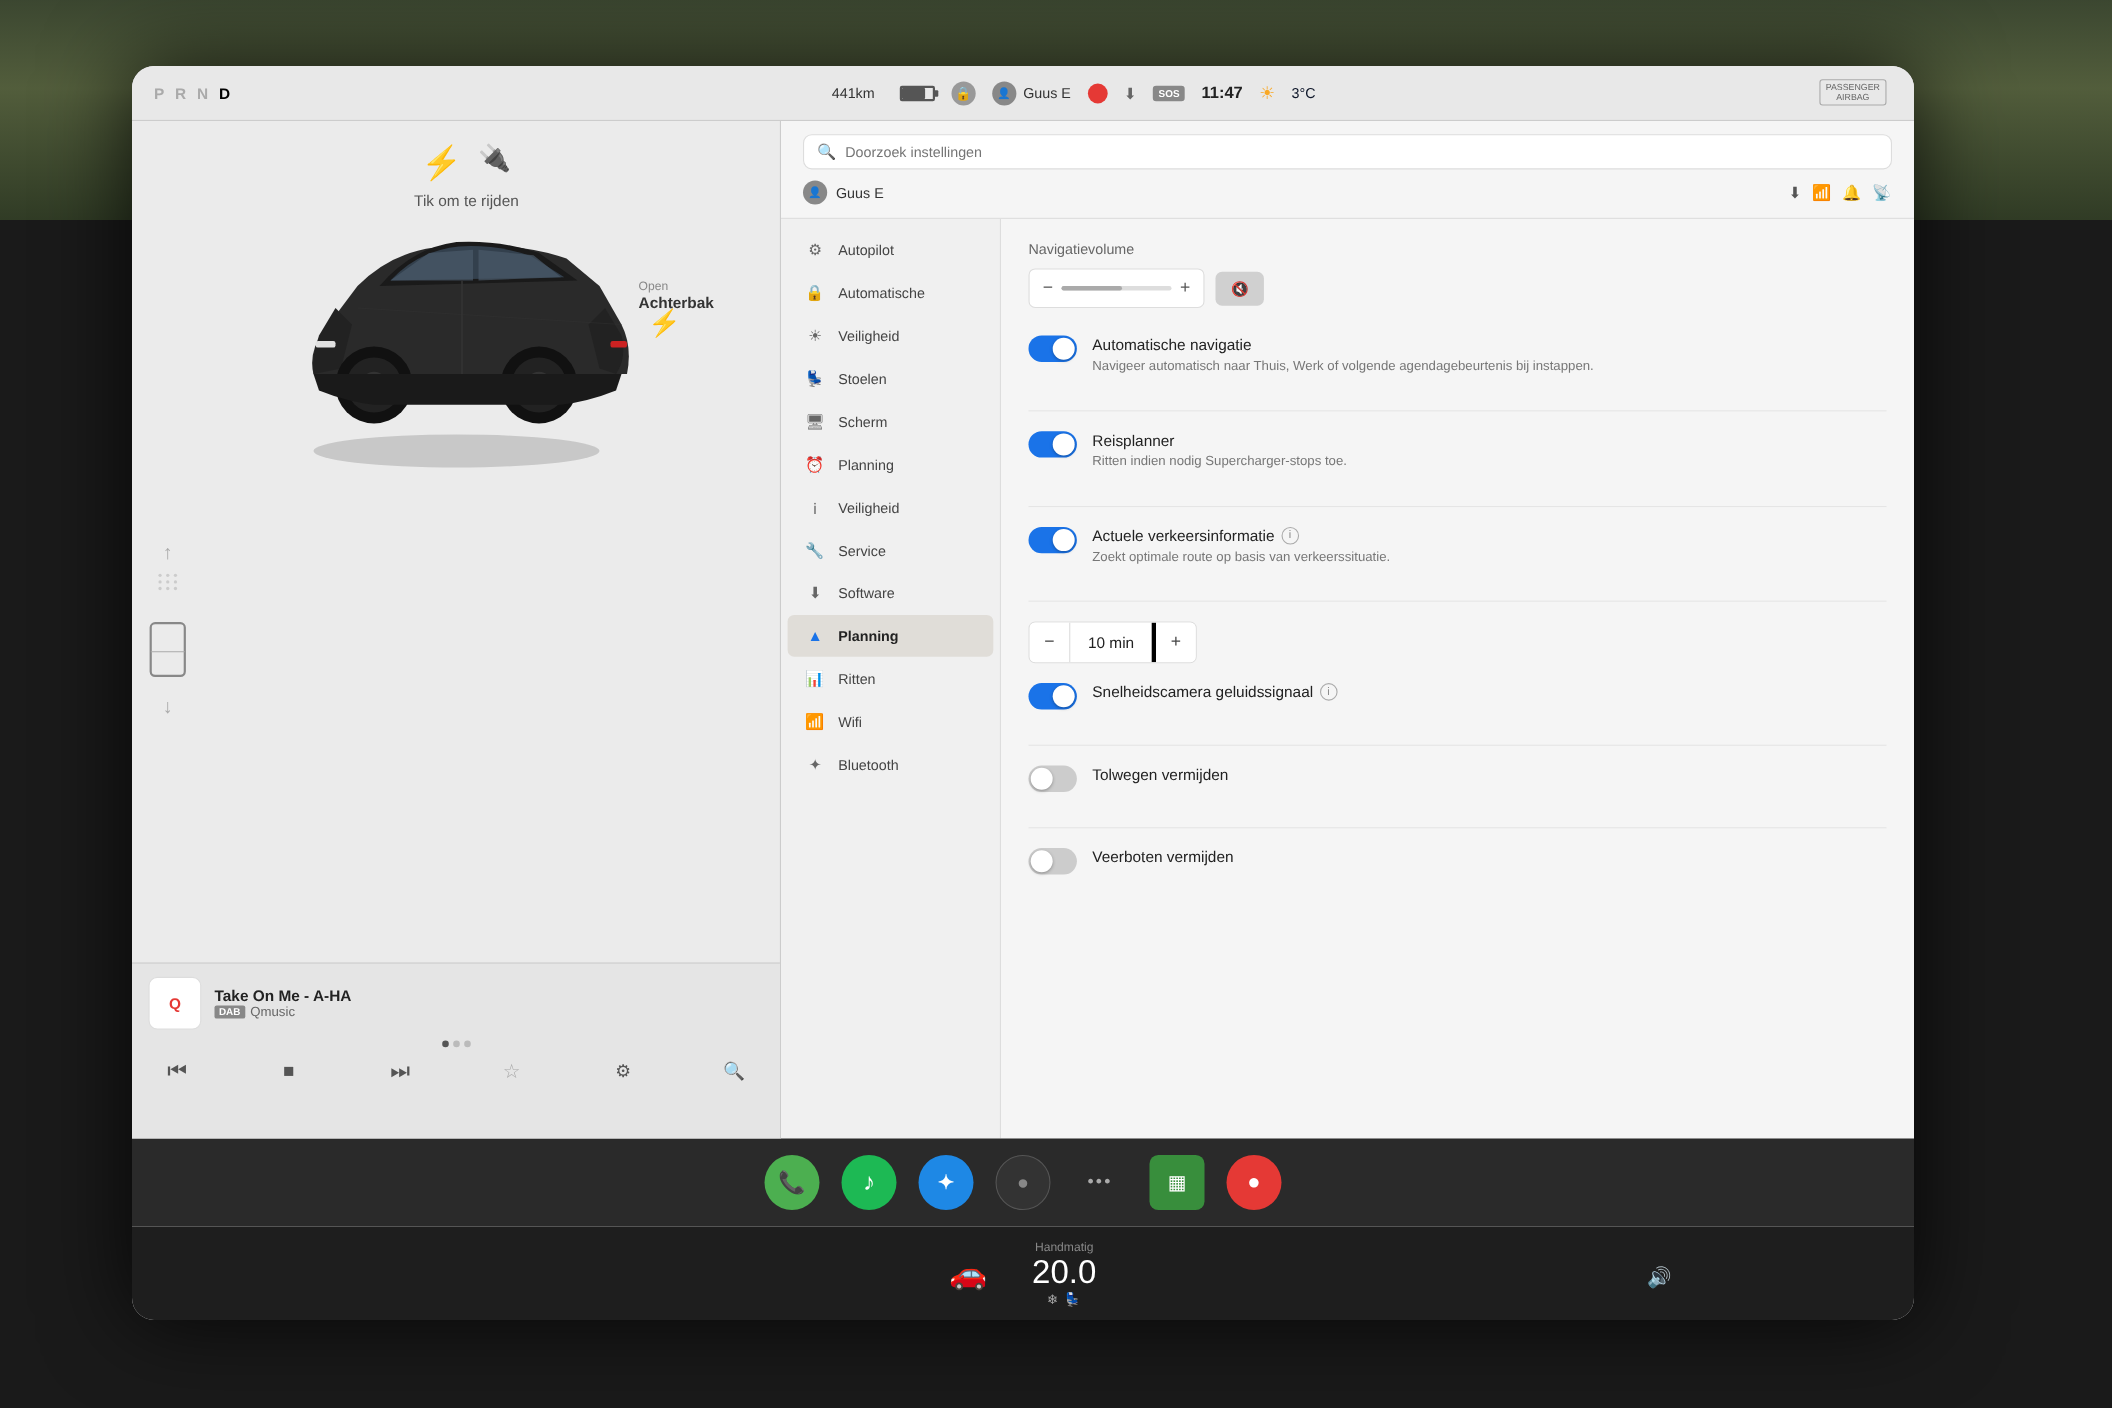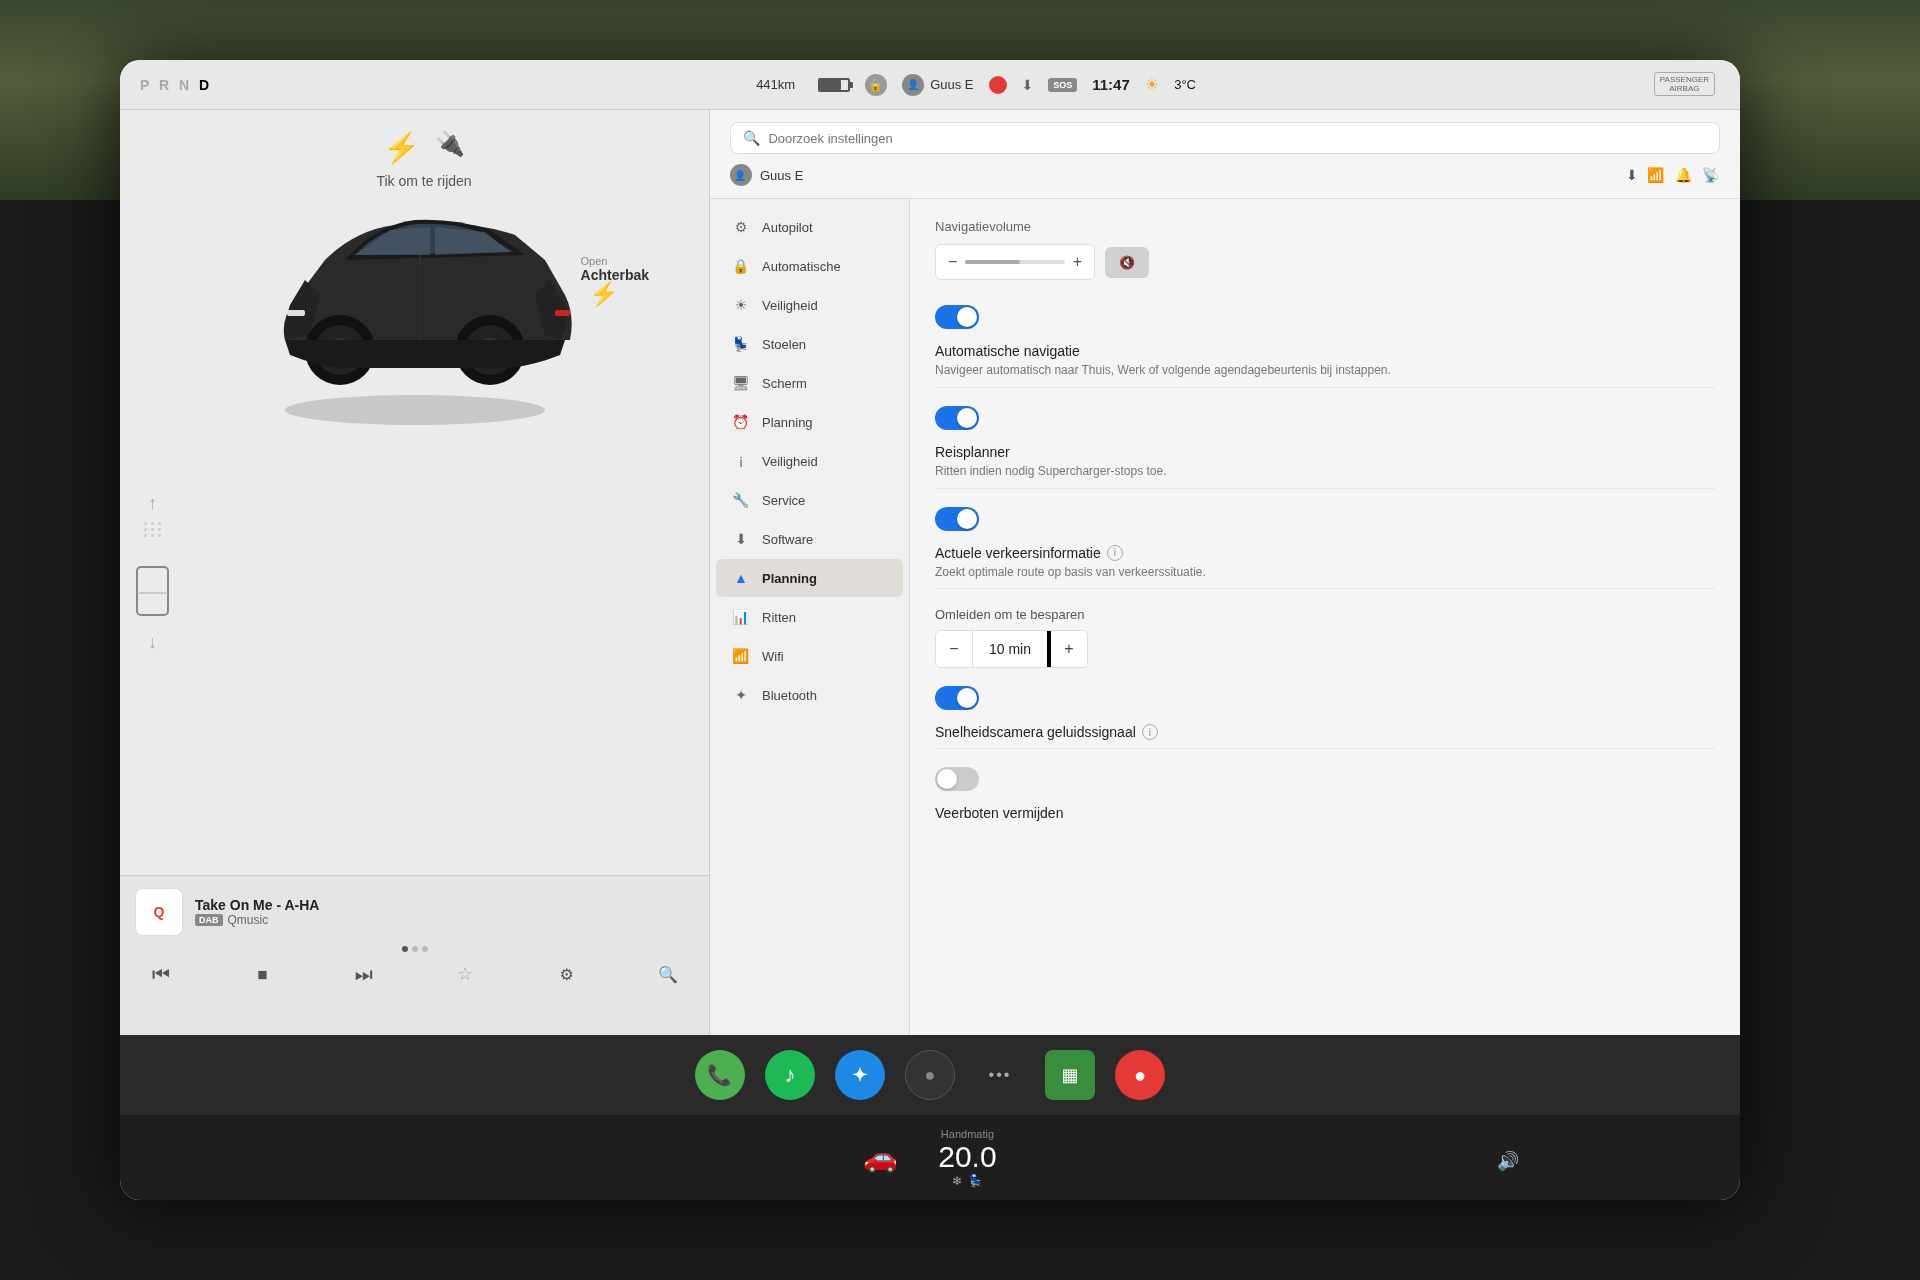--- a/index.html
+++ b/index.html
@@ -490,23 +490,22 @@
       align-items: center;
       gap: 5px;
     }
 
     
     .toggle-setting {
       display: flex;
       align-items: flex-start;
       gap: 14px;
       margin-bottom: 18px;
-      padding-bottom: 8px;
+      padding-bottom: 32px;
       border-bottom: 1px solid #e5e5e5;
-      flex-direction: column;
     }
 
     .toggle-setting:last-child { border-bottom: none; }
 
     .toggle-switch {
       width: 44px;
       height: 24px;
       border-radius: 12px;
       flex-shrink: 0;
       cursor: pointer;
@@ -959,40 +958,47 @@
               <div class="toggle-text">
                 <div class="toggle-title">
                   Actuele verkeersinformatie
                   <span class="info-icon">i</span>
                 </div>
                 <div class="toggle-desc">Zoekt optimale route op basis van verkeerssituatie.</div>
               </div>
             </div>
 
             <div class="detour-control">
-              <div class="detour-label">Omleiden om te besparen</div>
               <div class="stepper">
                 <button class="stepper-btn">−</button>
                 <div class="stepper-val">10 min</div>
                 <button class="stepper-btn">+</button>
               </div>
             </div>
 
             <div class="toggle-setting">
               <div class="toggle-switch on">
                 <div class="toggle-knob"></div>
               </div>
               <div class="toggle-text">
                 <div class="toggle-title">
                   Snelheidscamera geluidssignaal
                   <span class="info-icon">i</span>
                 </div>
               </div>
             </div>
 
+            <div class="toggle-setting">
+              <div class="toggle-switch off">
+                <div class="toggle-knob"></div>
+              </div>
+              <div class="toggle-text">
+                <div class="toggle-title">Tolwegen vermijden</div>
+              </div>
+            </div>
 
             <div class="toggle-setting">
               <div class="toggle-switch off">
                 <div class="toggle-knob"></div>
               </div>
               <div class="toggle-text">
                 <div class="toggle-title">Veerboten vermijden</div>
               </div>
             </div>
 

